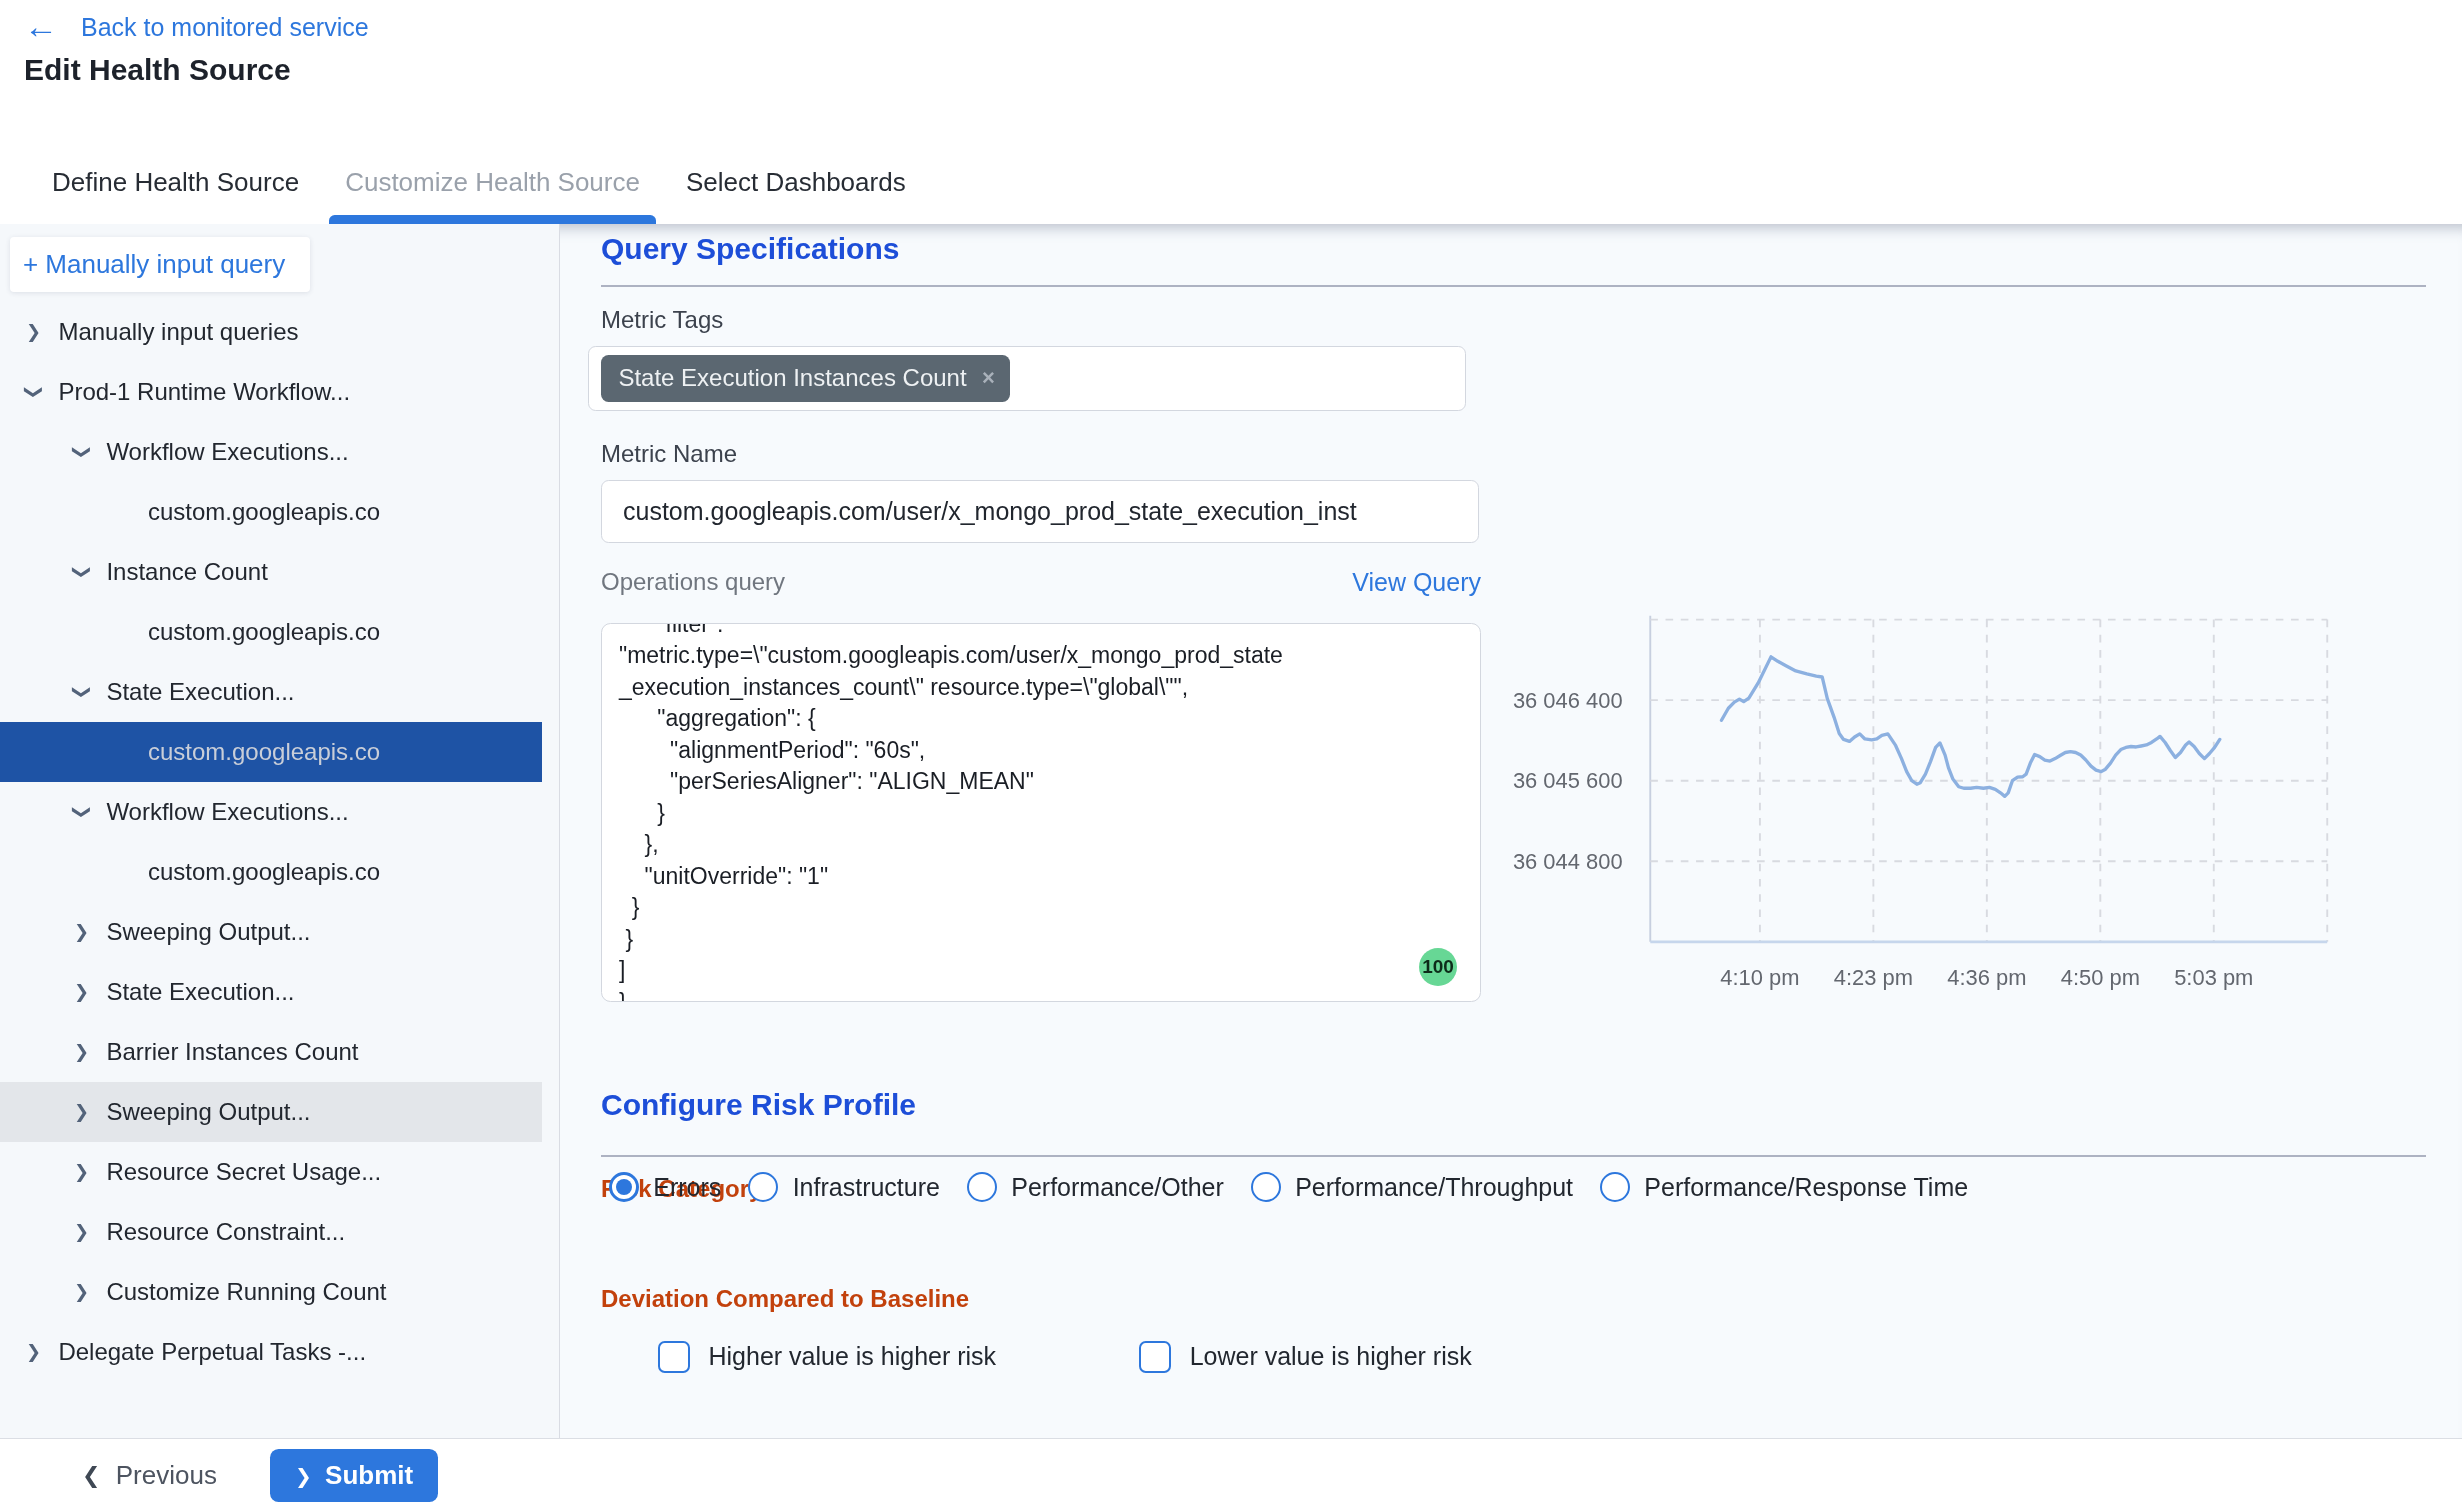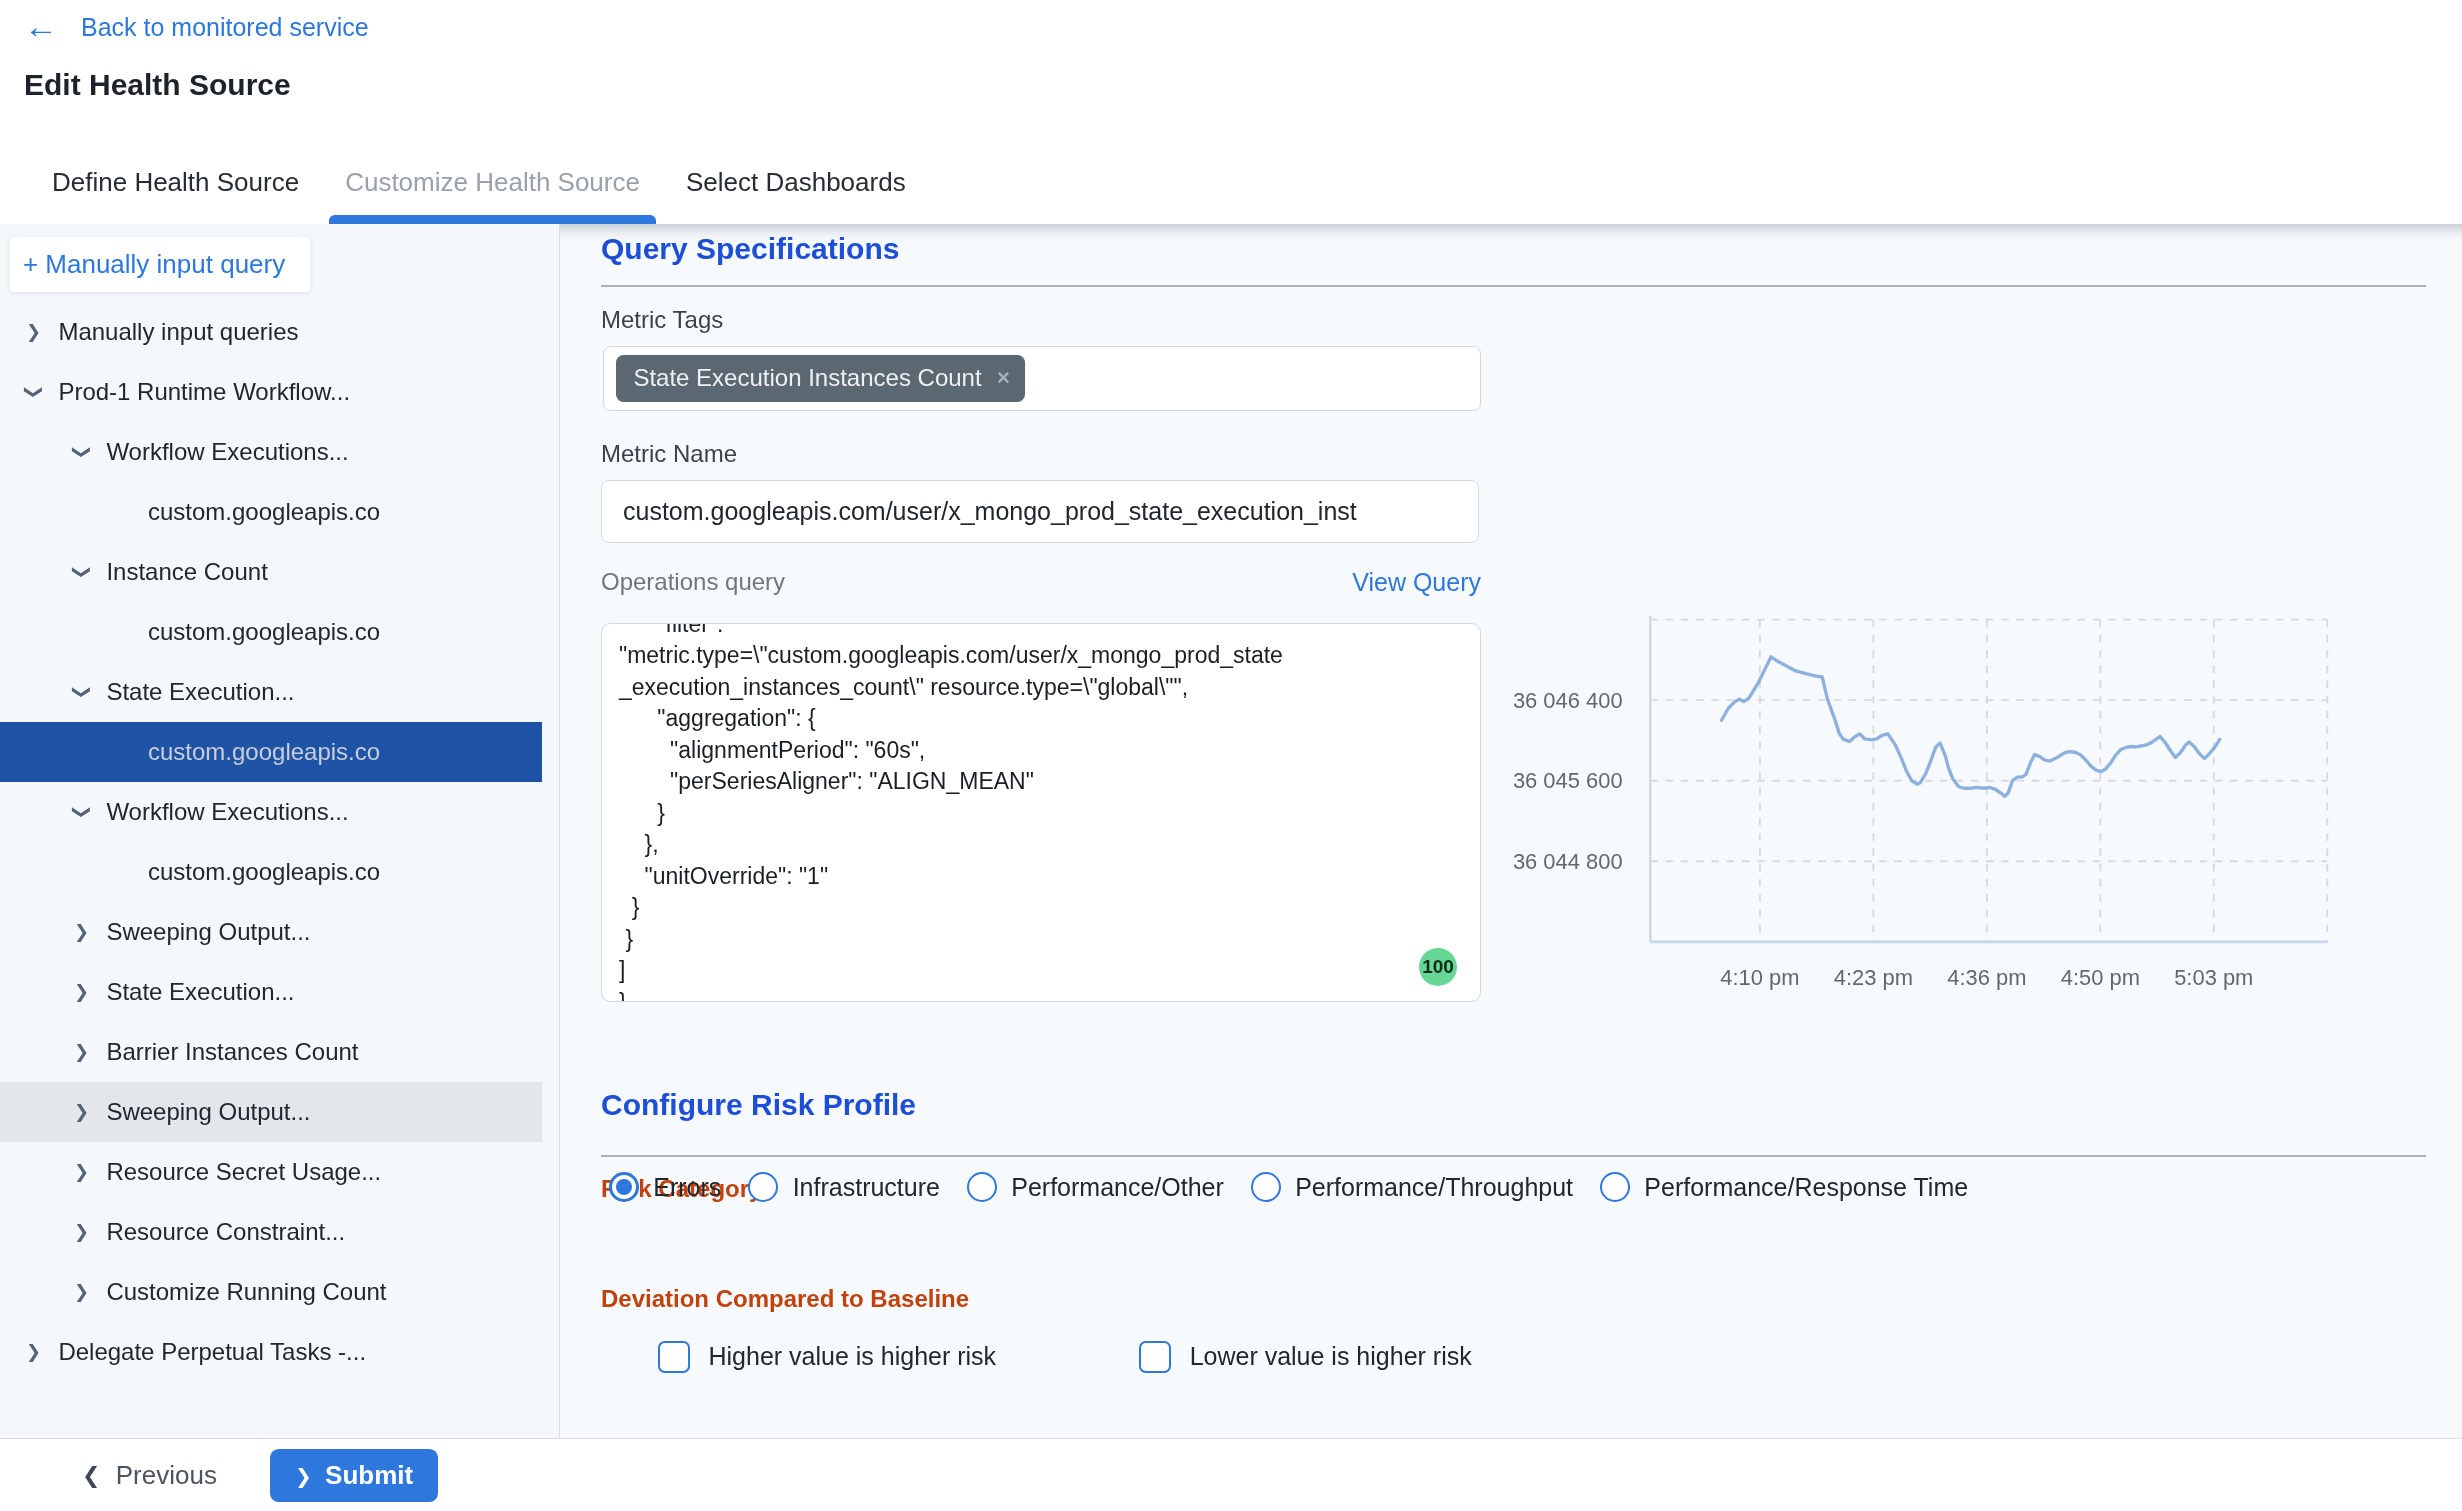--- a/index.html
+++ b/index.html
@@ -6,21 +6,21 @@
   body{
     width:2462px;height:1512px;position:relative;overflow:hidden;
     font-family:"Liberation Sans","DejaVu Sans",sans-serif;
     background:#ffffff;color:#22272f;
   }
   
   .header{position:absolute;top:0;left:0;right:0;height:140px;background:#fff}
   .back-link{position:absolute;left:24px;top:11.5px;display:flex;align-items:center;gap:23px;
     color:#2d77dd;font-size:25px;cursor:pointer}
   .back-arrow{font-size:34px;line-height:1;margin-top:-2.9px}
-  .page-title{position:absolute;left:24px;top:68px;font-size:30px;font-weight:700;color:#1d222b}
+  .page-title{position:absolute;left:24px;top:53px;font-size:30px;font-weight:700;color:#1d222b}
   
   .tabbar{position:absolute;top:140px;left:0;right:0;height:84px;background:#fff;
     display:flex;padding-left:29px}
   .tab{position:relative;display:flex;align-items:center;padding:0 23px;
     font-size:26px;font-weight:500;color:#272c34;cursor:pointer}
   .tab.active{color:#9aa1ab}
   .tab.active::after{content:"";position:absolute;left:6.7px;right:6.7px;bottom:0;height:8.6px;
     border-radius:5.7px 5.7px 0 0;background:#2d77dd}
   
   .content{position:absolute;top:224px;left:0;right:0;bottom:74px;background:#f7fafd;
@@ -42,21 +42,21 @@
   .tree-row.lvl2{padding-left:69px}
   .tree-row.lvl3{padding-left:148px}
   .tree-row.selected{background:#1e53a5;color:#c9ced8}
   .tree-row.hover{background:#e3e6ea}
   
   .main{position:absolute;left:562px;top:0;right:0;bottom:0;overflow:hidden}
   .sec-title{position:absolute;left:39px;font-size:30px;font-weight:700;color:#1d4ed8}
   .divider{position:absolute;left:39px;width:1825px;height:1.9px;background:#adb2c2}
   .field-label{position:absolute;left:39px;font-size:24px;color:#3c424d}
   .field-label.bold{font-weight:600;color:#c2410c}
-  .tags-box{position:absolute;left:41px;top:122px;width:878px;height:65px;background:#fff;
+  .tags-box{position:absolute;left:26px;top:122px;width:878px;height:65px;background:#fff;
     border:1.9px solid #d3d7df;border-radius:7.6px;display:flex;align-items:center;
     padding-left:12.4px;box-sizing:border-box;cursor:text}
   .chip{display:flex;align-items:center;gap:15.3px;background:#5b6771;color:#eef1f3;
     font-size:24px;padding:8.6px 15.3px 9.5px 17px;border-radius:7.6px}
   .chip-x{color:#a9b1ba;font-size:22px;font-weight:700;cursor:pointer}
   .name-input{position:absolute;left:39px;top:256px;width:878px;height:63px;background:#fff;
     border:1.9px solid #d3d7df;border-radius:7.6px;display:flex;align-items:center;
     padding:13px 21px;font-size:25px;color:#21262e;white-space:nowrap;overflow:hidden;
     box-sizing:border-box;cursor:text}
   .ops-label{color:#70767f}

